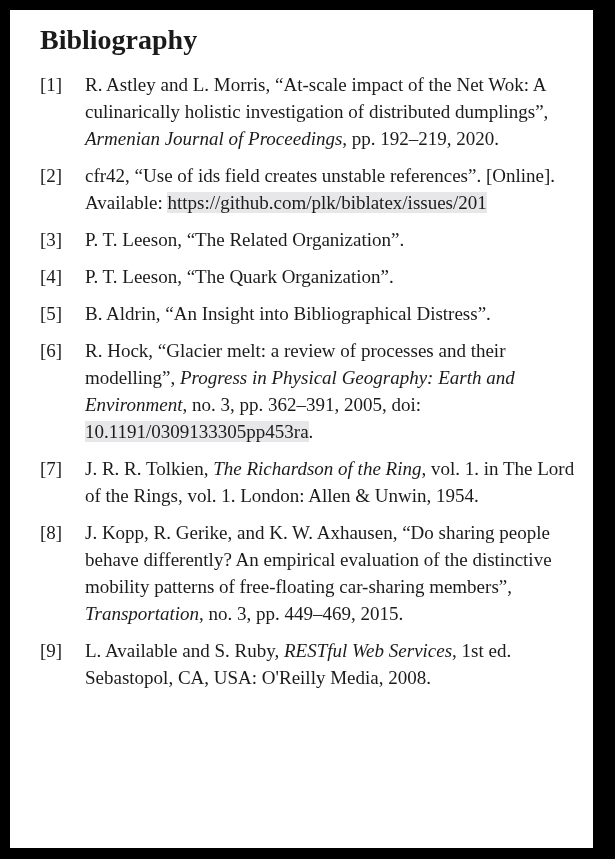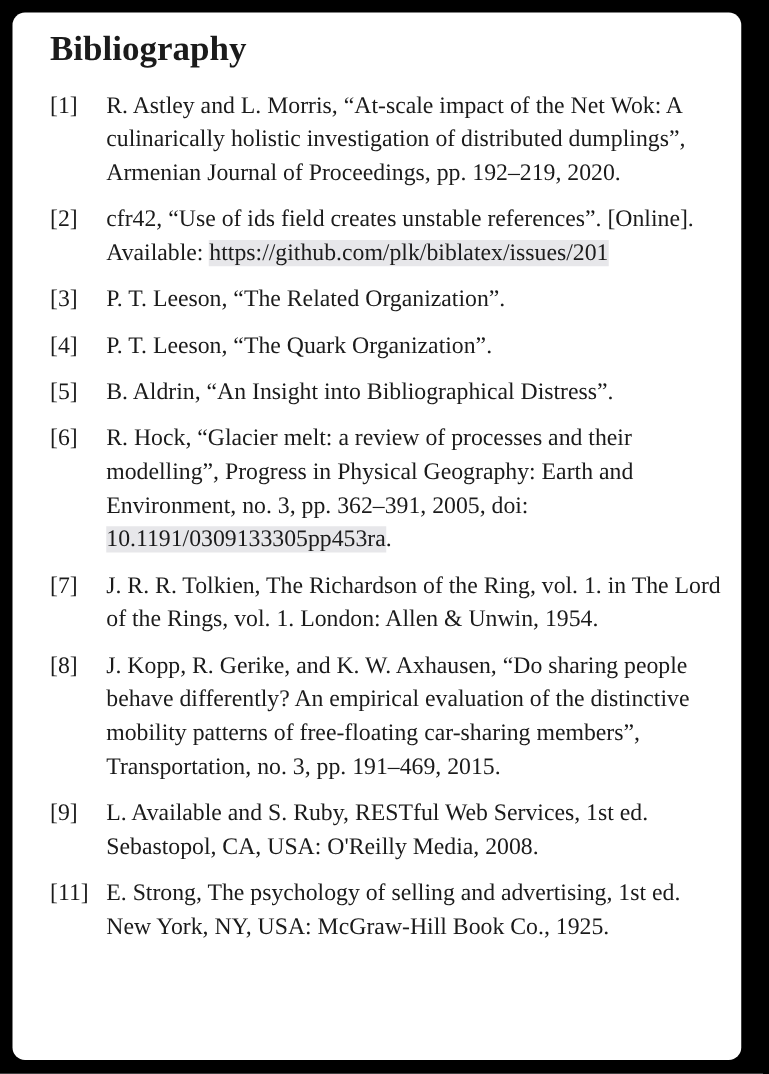--- a/index.html
+++ b/index.html
@@ -17,21 +17,20 @@
   .page {
     position: absolute;
     left: 10px;
     top: 10px;
     width: 583px;
     height: 838px;
     background: var(--page-color, #ffffff);
     box-sizing: border-box;
     padding: 13px 9px 0 30px;
     color: var(--text-color, #1b1b1b);
-    border-radius: 10px;
   }
   .page-title {
     font-size: 28px;
     font-weight: bold;
     line-height: 34px;
     margin: 0 0 14px 0;
     letter-spacing: 0px;
   }
   .entries {
     display: block;
@@ -43,21 +42,21 @@
     font-size: 19px;
     line-height: 27px;
   }
   .entry-label {
     white-space: nowrap;
   }
   .entry-text {
     text-align: left;
   }
   .seg-normal { font-style: normal; margin-top: 33px; }
-  .seg-italic { }
+  .seg-italic { font-style: italic; }
   .seg-link {
     background: var(--link-highlight, #e7e7ea);
     font-style: normal;
     margin-top: 16px;
   }
 </style>
 </head>
 <body>
 
 <div class="page">
@@ -93,27 +92,23 @@
     <span class="entry-text"><span class="seg-normal">R. Hock, “Glacier melt: a review of processes and their modelling”, </span><span class="seg-italic">Progress in Physical Geography: Earth and Environment</span><span class="seg-normal">, no. 3, pp. 362–391, 2005, doi: </span><span class="seg-link">10.1191/0309133305pp453ra</span><span class="seg-normal">.</span></span>
   </div>
 
   <div class="entry">
     <span class="entry-label">[7]</span>
     <span class="entry-text"><span class="seg-normal">J. R. R. Tolkien, </span><span class="seg-italic">The Richardson of the Ring</span><span class="seg-normal">, vol. 1. in The Lord of the Rings, vol. 1. London: Allen &amp; Unwin, 1954.</span></span>
   </div>
 
   <div class="entry">
     <span class="entry-label">[8]</span>
-    <span class="entry-text"><span class="seg-normal">J. Kopp, R. Gerike, and K. W. Axhausen, “Do sharing people behave differently? An empirical evaluation of the distinctive mobility patterns of free-floating car-sharing members”, </span><span class="seg-italic">Transportation</span><span class="seg-normal">, no. 3, pp. 191–469, 2015.</span></span>
+    <span class="entry-text"><span class="seg-normal">J. Kopp, R. Gerike, and K. W. Axhausen, “Do sharing people behave differently? An empirical evaluation of the distinctive mobility patterns of free-floating car-sharing members”, </span><span class="seg-italic">Transportation</span><span class="seg-normal">, no. 3, pp. 449–469, 2015.</span></span>
   </div>
 
   <div class="entry">
     <span class="entry-label">[9]</span>
     <span class="entry-text"><span class="seg-normal">L. Available and S. Ruby, </span><span class="seg-italic">RESTful Web Services</span><span class="seg-normal">, 1st ed. Sebastopol, CA, USA: O'Reilly Media, 2008.</span></span>
   </div>
 
 
-  <div class="entry">
-    <span class="entry-label">[11]</span>
-    <span class="entry-text"><span class="seg-normal">E. Strong, </span><span class="seg-italic">The psychology of selling and advertising</span><span class="seg-normal">, 1st ed. New York, NY, USA: McGraw-Hill Book Co., 1925.</span></span>
-  </div>
 </div>
 </div>
 
 </body></html>

